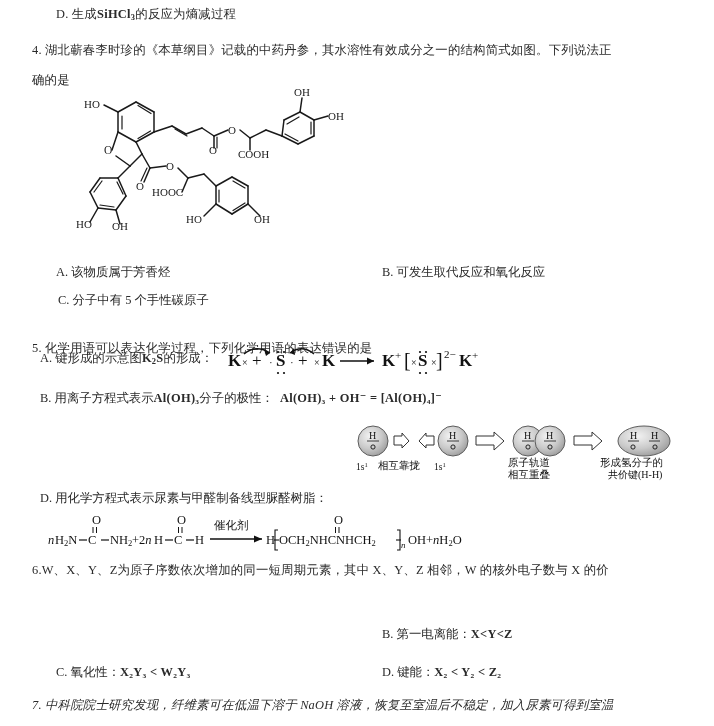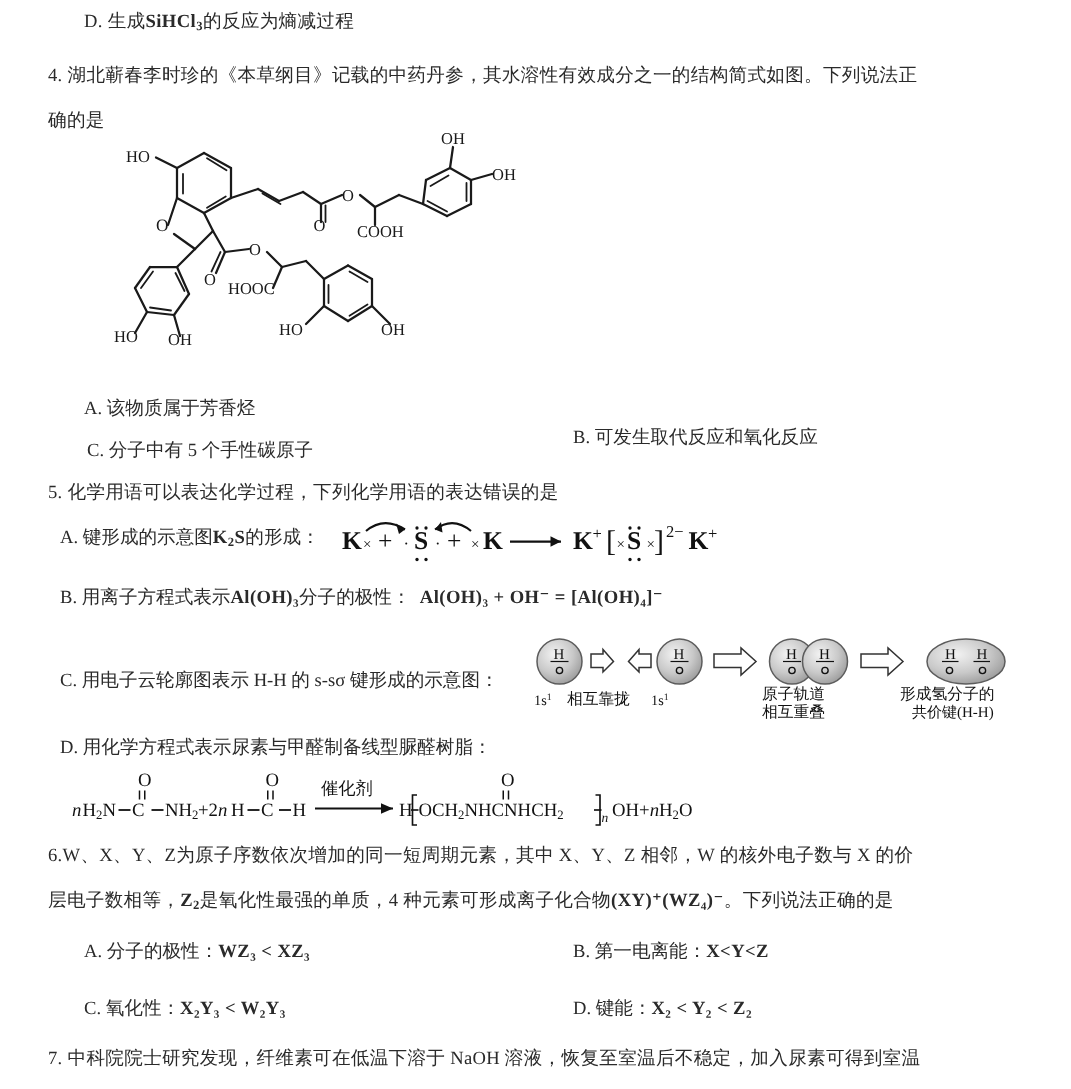--- a/index.html
+++ b/index.html
@@ -157,30 +157,30 @@
         <text x="238" y="10">OH</text>
         <text x="272" y="34">OH</text>
       </g>
     </svg>
   </div>
 
   <div class="opt" style="left:56px;top:264px;text-align:center;">
     <span>A.</span>
     <span>该物质属于芳香烃</span>
   </div>
-  <div class="opt" style="left:382px;top:264px;margin-top:19px;">
+  <div class="opt" style="left:382px;top:264px;">
     <span>B.</span>
     <span>可发生取代反应和氧化反应</span>
   </div>
   <div class="opt" style="left:58px;top:292px;">
     <span>C.</span>
     <span>分子中有 5 个手性碳原子</span>
   </div>
 
-  <div class="line" style="left:32px;top:320px;">
+  <div class="line" style="left:32px;top:340px;">
     <span>5.</span>
     <span>化学用语可以表达化学过程，下列化学用语的表达错误的是</span>
   </div>
 
   <div class="opt" style="left:40px;top:350px;">
     <span>A.</span>
     <span>键形成的示意图</span><span class="mathy"><span>K</span><sub>2</sub><span>S</span></span><span>的形成：</span>
   </div>
 
   <div class="dotfig">
@@ -229,24 +229,20 @@
         <path d="M62,9 L66,4 L67,11 Z" fill="#111"></path>
       </g>
     </svg>
   </div>
 
   <div class="opt" style="left:40px;top:390px;">
     <span>B.</span>
     <span>用离子方程式表示</span><span class="mathy">Al(OH)₃</span><span>分子的极性：</span>&nbsp;&nbsp;<span class="mathy">Al(OH)₃ + OH⁻ = [Al(OH)₄]⁻</span>
   </div>
 
-  <div class="opt" style="left:40px;top:445px;">
-    <span>C.</span>
-    <span>用电子云轮廓图表示 H-H 的 s-sσ 键形成的示意图：</span>
-  </div>
 
   <div class="cloudfig">
     <svg width="340" height="62" viewBox="0 0 340 62" class="nowrapsvg">
       <defs>
         <radialGradient id="gsph" cx="38%" cy="34%" r="72%">
           <stop offset="0%" stop-color="#f2f2f2"></stop>
           <stop offset="58%" stop-color="#c9c9c9"></stop>
           <stop offset="100%" stop-color="#9a9a9a"></stop>
         </radialGradient>
       </defs>
@@ -347,39 +343,32 @@
         <line x1="348" y1="28" x2="353" y2="28" stroke="#111" stroke-width="1.1"></line>
         <text x="353" y="36" font-size="9" font-style="italic">n</text>
         <text x="360" y="32">OH+<tspan font-style="italic">n</tspan>H<tspan font-size="8.5" dy="2">2</tspan><tspan dy="-2">O</tspan></text>
       </g>
     </svg>
   </div>
 
   <div class="line" style="left:32px;top:562px;">
     <span>6.</span><span>W、X、Y、Z为原子序数依次增加的同一短周期元素，其中 X、Y、Z 相邻，W 的核外电子数与 X 的价</span>
   </div>
-  <div class="line" style="left:32px;top:592px;">
-    <span>层电子数相等，</span><span class="mathy"><span>Z</span><sub>2</sub></span><span>是氧化性最强的单质，4 种元素可形成离子化合物</span><span class="mathy">(XY)⁺(WZ₄)⁻</span><span>。下列说法正确的是</span>
-  </div>
-
-  <div class="opt" style="left:56px;top:626px;">
-    <span>A.</span>
-    <span>分子的极性：</span><span class="mathy">WZ₃ &lt; XZ₃</span>
-  </div>
+
   <div class="opt" style="left:56px;top:664px;">
     <span>C.</span>
     <span>氧化性：</span><span class="mathy">X₂Y₃ &lt; W₂Y₃</span>
   </div>
   <div class="opt" style="left:382px;top:626px;">
     <span>B.</span>
     <span>第一电离能：</span><span class="mathy">X&lt;Y&lt;Z</span>
   </div>
   <div class="opt" style="left:382px;top:664px;">
     <span>D.</span>
     <span>键能：</span><span class="mathy">X₂ &lt; Y₂ &lt; Z₂</span>
   </div>
 
-  <div class="line" style="left:32px;top:697px;">
+  <div class="line" style="left:32px;top:697px;font-style:italic;">
     <span>7.</span>
     <span>中科院院士研究发现，纤维素可在低温下溶于 NaOH 溶液，恢复至室温后不稳定，加入尿素可得到室温</span>
   </div>
 
 </div>
 
 </body></html>

